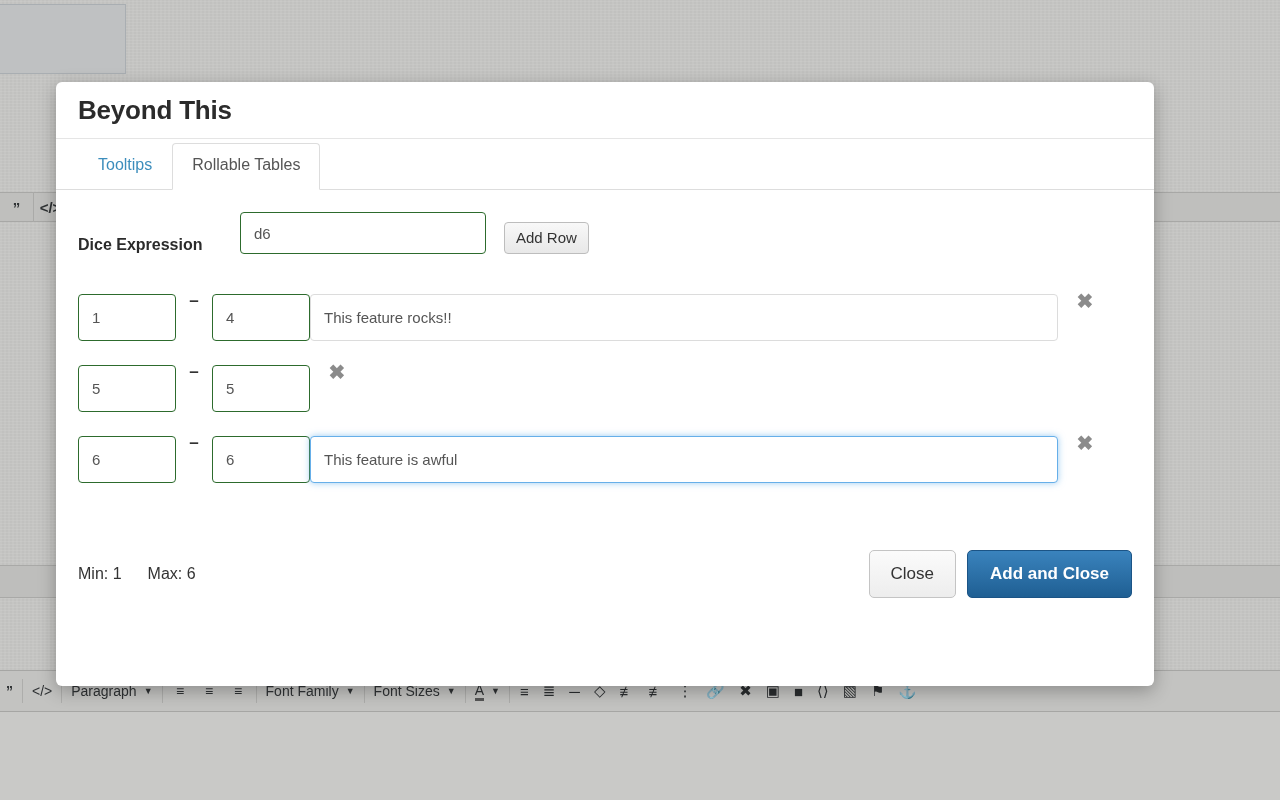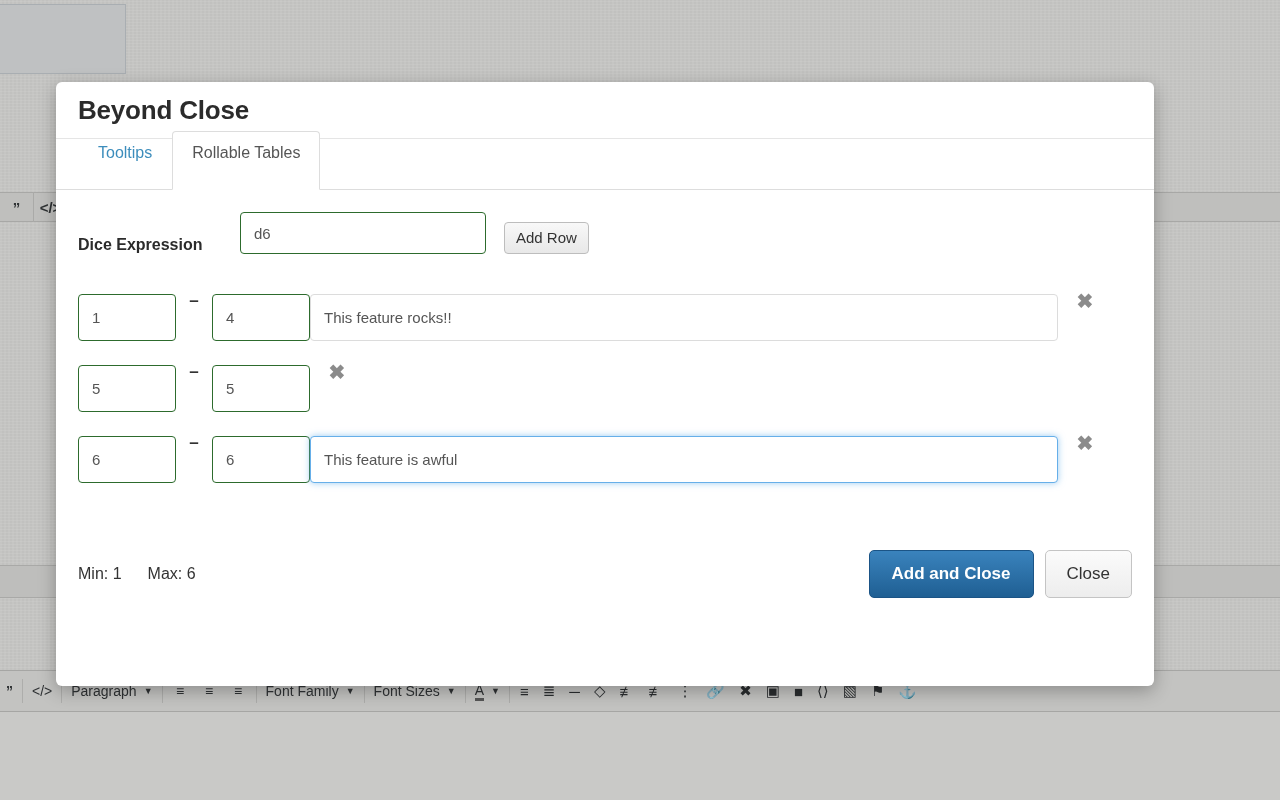--- a/index.html
+++ b/index.html
@@ -182,21 +182,21 @@
   .tabs {
     height: 51px;
     padding: 0 22px;
     display: flex;
     align-items: flex-end;
     border-bottom: 1px solid #dddddd;
     box-sizing: border-box;
   }
   .tab {
     font-size: 16px;
-    padding: 11px 19px 26px;
+    padding: 11px 19px 14px;
     line-height: 20px;
     border: 1px solid transparent;
     border-radius: 4px 4px 0 0;
     position: relative;
     top: 1px;
     cursor: pointer;
     white-space: nowrap;
   }
   .tab.inactive {
     color: #3c8dbc;
@@ -428,21 +428,21 @@
       <div class="tb-icon">⚑</div>
       <div class="tb-icon">⚓</div>
     </div>
 
     <div class="bg-bottom-fill"></div>
   </div>
 
   <div class="modal">
 
     <div class="modal-header">
-      <div class="modal-title">Beyond Close</div>
+      <div class="modal-title">Beyond This</div>
     </div>
 
     <div class="tabs">
       <div class="tab inactive">Tooltips</div>
       <div class="tab active">Rollable Tables</div>
     </div>
 
     <div class="modal-body">
 
       <div class="dice-row">
@@ -477,20 +477,20 @@
         </div>
 
       </div>
 
       <div class="modal-footer">
         <div class="minmax">
           <span>Min: 1</span>
           <span>Max: 6</span>
         </div>
         <div class="footer-btns">
+          <button class="btn btn-default">Close</button>
           <button class="btn btn-primary">Add and Close</button>
-          <button class="btn btn-default">Close</button>
         </div>
       </div>
 
     </div>
   </div>
 </div>
 
 </body></html>

